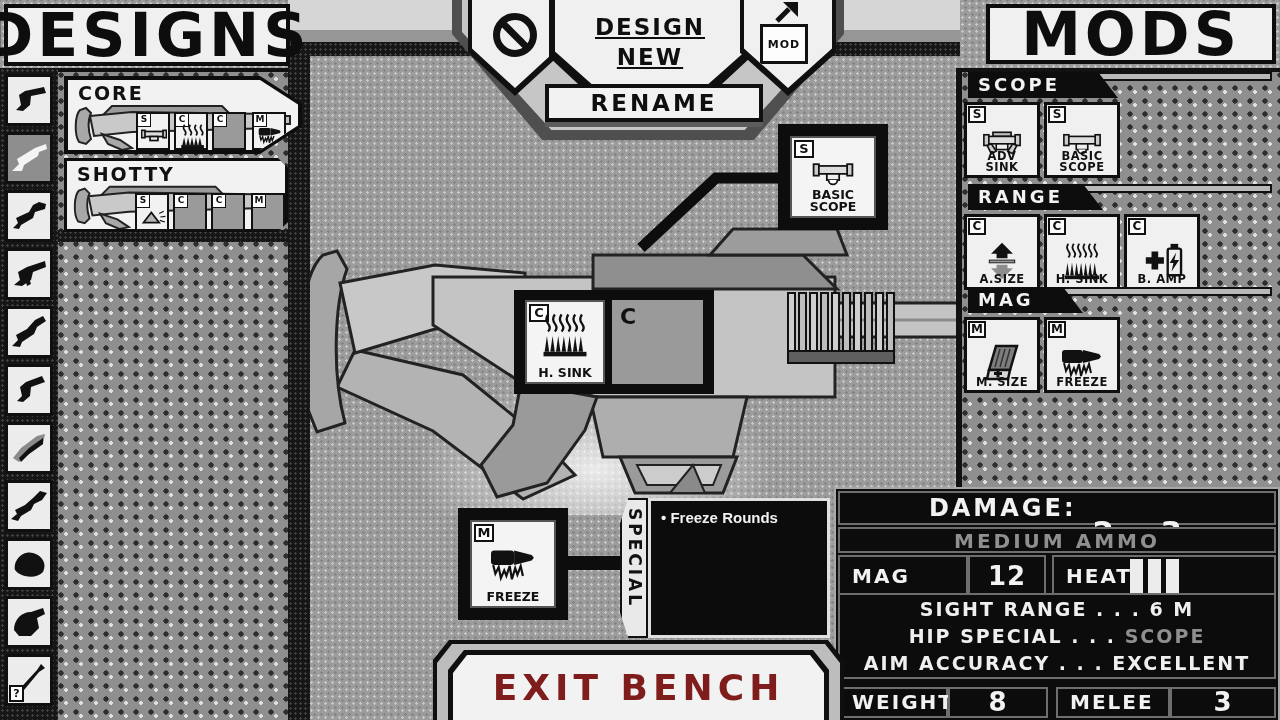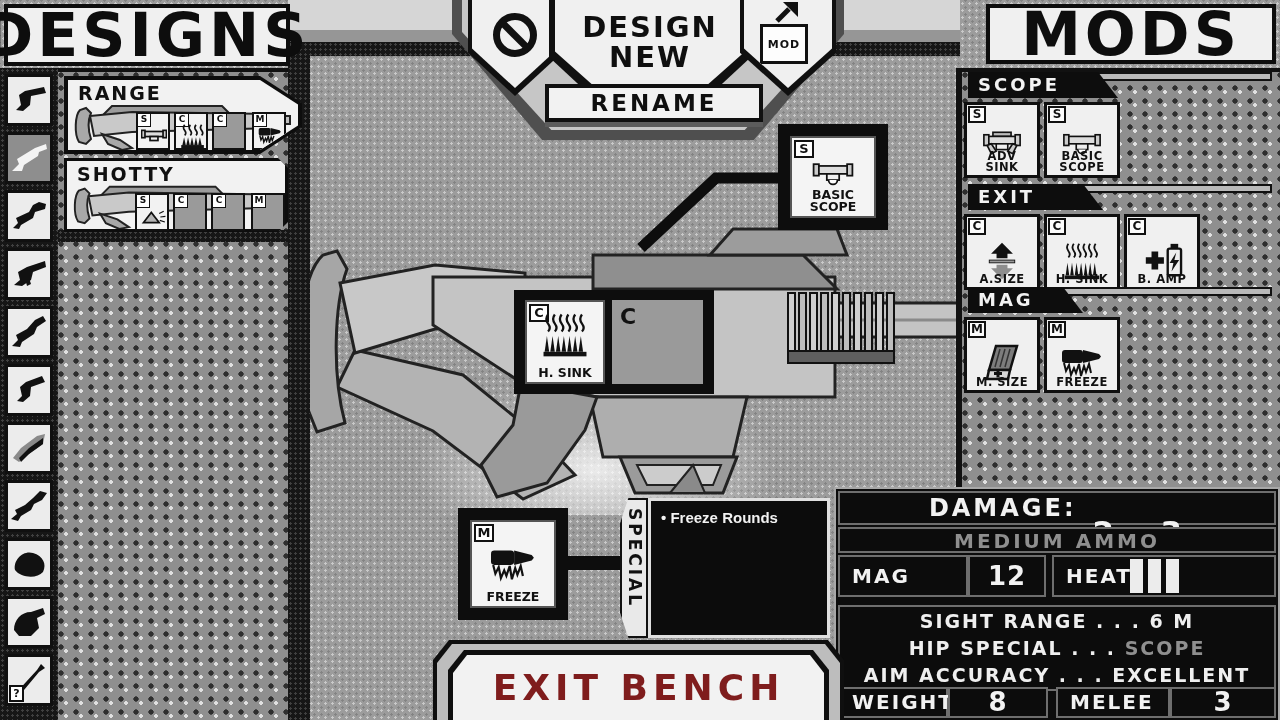--- a/index.html
+++ b/index.html
@@ -302,21 +302,21 @@
   </div>
   <div class="tile" style="top:654px;">
     <svg viewBox="0 0 40 40">
         <path d="M6 34 L28 10 L32 4 L36 8 L30 12 L10 36 Z" fill="#111"></path>
       </svg>
     <div style="position:absolute;left:1px;bottom:1px;width:15px;height:17px;background:#fff;border:2px solid #111;box-sizing:border-box;font-weight:bold;font-size:11px;text-align:center;line-height:13px;">?</div>
   </div>
 
   <div class="abs dcard-outer" style="left:64px;top:76px;width:238px;height:78px;clip-path:polygon(0 0,196px 0,100% 35%,100% 65%,196px 100%,0 100%);">
     <div class="dcard" style="clip-path:polygon(0 0,192px 0,100% 35%,100% 65%,192px 100%,0 100%);">
-      <div class="dtitle">RANGE</div>
+      <div class="dtitle">CORE</div>
       <svg class="abs" style="left:4px;top:18px;" width="220" height="52" viewBox="0 0 220 52">
         <polygon points="40,8 150,8 160,18 30,18" fill="#9c9c9c" stroke="#222" stroke-width="2"></polygon>
         <path d="M8 12 C3 17 2 36 7 44 L14 46 L19 41 C16 32 16 22 19 15 L14 10 Z" fill="#a8a8a8" stroke="#222" stroke-width="2"></path>
         <polygon points="18,18 60,14 205,16 205,30 60,34 22,38" fill="#c9c9c9" stroke="#222" stroke-width="2"></polygon>
         <polygon points="30,36 48,42 60,50 50,52 36,46" fill="#a8a8a8" stroke="#222" stroke-width="2"></polygon>
         <rect x="200" y="18" width="18" height="8" fill="#c0c0c0" stroke="#222" stroke-width="2"></rect>
       </svg>
       <div class="dslot" style="left:68px;">
         <div class="sbadge">S</div>
         <svg viewBox="0 0 46 34">
@@ -394,21 +394,21 @@
   <div class="abs" style="left:468px;top:0;width:94px;height:96px;background:#101010;clip-path:polygon(0 0,100% 0,100% 55%,50% 100%,0 55%);"></div>
   <div class="abs whiteplate clusterbtn" style="left:472px;top:0;width:86px;height:88px;clip-path:polygon(0 0,100% 0,100% 55%,50% 100%,0 55%);">
     <div style="position:relative;width:44px;height:44px;margin-top:-18px;">
       <div style="position:absolute;inset:0;border:7px solid #111;border-radius:50%;"></div>
       <div style="position:absolute;left:2px;top:19px;width:40px;height:7px;background:#111;transform:rotate(45deg);"></div>
     </div>
   </div>
 
   <div class="abs" style="left:549px;top:0;width:202px;height:102px;background:#101010;clip-path:polygon(0 0,100% 0,100% 56%,76% 100%,24% 100%,0 56%);"></div>
   <div class="abs whiteplate clusterbtn" style="left:555px;top:0;width:190px;height:92px;clip-path:polygon(0 0,100% 0,100% 56%,76% 100%,24% 100%,0 56%);">
-    <div style="width:140px;text-align:center;font-size:29px;line-height:30px;letter-spacing:2px;margin-top:-8px;">DESIGN NEW</div>
+    <div style="width:140px;text-align:center;font-size:23px;line-height:30px;letter-spacing:2px;margin-top:-8px;text-decoration:underline;">DESIGN NEW</div>
   </div>
 
   <div class="abs" style="left:740px;top:0;width:96px;height:96px;background:#101010;clip-path:polygon(0 0,100% 0,100% 55%,50% 100%,0 55%);"></div>
   <div class="abs clusterbtn" style="left:545px;top:84px;width:218px;height:38px;background:#f2f2f2;border:4px solid #101010;box-sizing:border-box;box-shadow:0 5px 0 #5c5c5c;">
     <span style="font-size:23px;letter-spacing:3px;">RENAME</span>
   </div>
 
   <div class="abs whiteplate" style="left:744px;top:0;width:88px;height:88px;clip-path:polygon(0 0,100% 0,100% 55%,50% 100%,0 55%);">
     <svg style="position:absolute;left:30px;top:1px;" width="26" height="22" viewBox="0 0 26 22">
       <line x1="3" y1="20" x2="15" y2="8" stroke="#111" stroke-width="5"></line>
@@ -450,21 +450,21 @@
       <rect x="39" y="7" width="6" height="13" fill="#ccc" stroke="#111" stroke-width="2"></rect>
       <rect x="16" y="18" width="14" height="7" fill="#eee" stroke="#111" stroke-width="2"></rect>
       <path d="M18 25 a5 5 0 0 0 10 0" fill="#fff" stroke="#111" stroke-width="2"></path>
     </svg>
     <div class="mlabel">BASIC
 SCOPE</div>
   </div>
 
   <div class="secstrip" style="left:1082px;top:184px;width:190px;"></div>
   <div class="sechdr" style="left:968px;top:184px;width:135px;">
-    <span>EXIT</span>
+    <span>RANGE</span>
   </div>
   <div class="mcard" style="left:964px;top:214px;">
     <div class="badge">C</div>
     <svg class="micon" width="44" height="40" viewBox="0 0 46 44">
       <polygon points="23,2 35,14 29,14 29,19 17,19 17,14 11,14" fill="#111"></polygon>
       <rect x="9" y="21" width="28" height="3" fill="#999" stroke="#111" stroke-width="1"></rect>
       <polygon points="23,42 11,30 17,30 17,26 29,26 29,30 35,30" fill="#8d8d8d"></polygon>
     </svg>
     <div class="mlabel">A.SIZE</div>
   </div>
@@ -543,21 +543,21 @@
       <span>12</span>
     </div>
     <div class="cell" style="left:216px;top:66px;width:224px;height:42px;">
       <span class="lbl" style="position:absolute;left:0;">HEAT</span>
       <div style="position:absolute;left:76px;top:2px;display:flex;gap:5px;">
           <div class="heat-bar"></div>
           <div class="heat-bar"></div>
           <div class="heat-bar"></div>
         </div>
     </div>
-    <div class="cell" style="left:2px;top:116px;width:438px;height:86px;display:flex;flex-direction:column;justify-content:center;">
+    <div class="cell" style="left:2px;top:104px;width:438px;height:86px;display:flex;flex-direction:column;justify-content:center;">
       <div class="dline"><span>SIGHT RANGE</span><span> . . . </span><span>6 M</span></div>
       <div class="dline"><span>HIP SPECIAL</span><span> . . . </span><span class="muted">SCOPE</span></div>
       <div class="dline"><span>AIM ACCURACY</span><span> . . . </span><span>EXCELLENT</span></div>
     </div>
     <div class="cell lbl" style="left:2px;top:198px;width:110px;height:31px;line-height:27px;">
       <span>WEIGHT</span>
     </div>
     <div class="cell val hatch" style="left:112px;top:198px;width:100px;height:31px;line-height:27px;">
       <span>8</span>
     </div>

